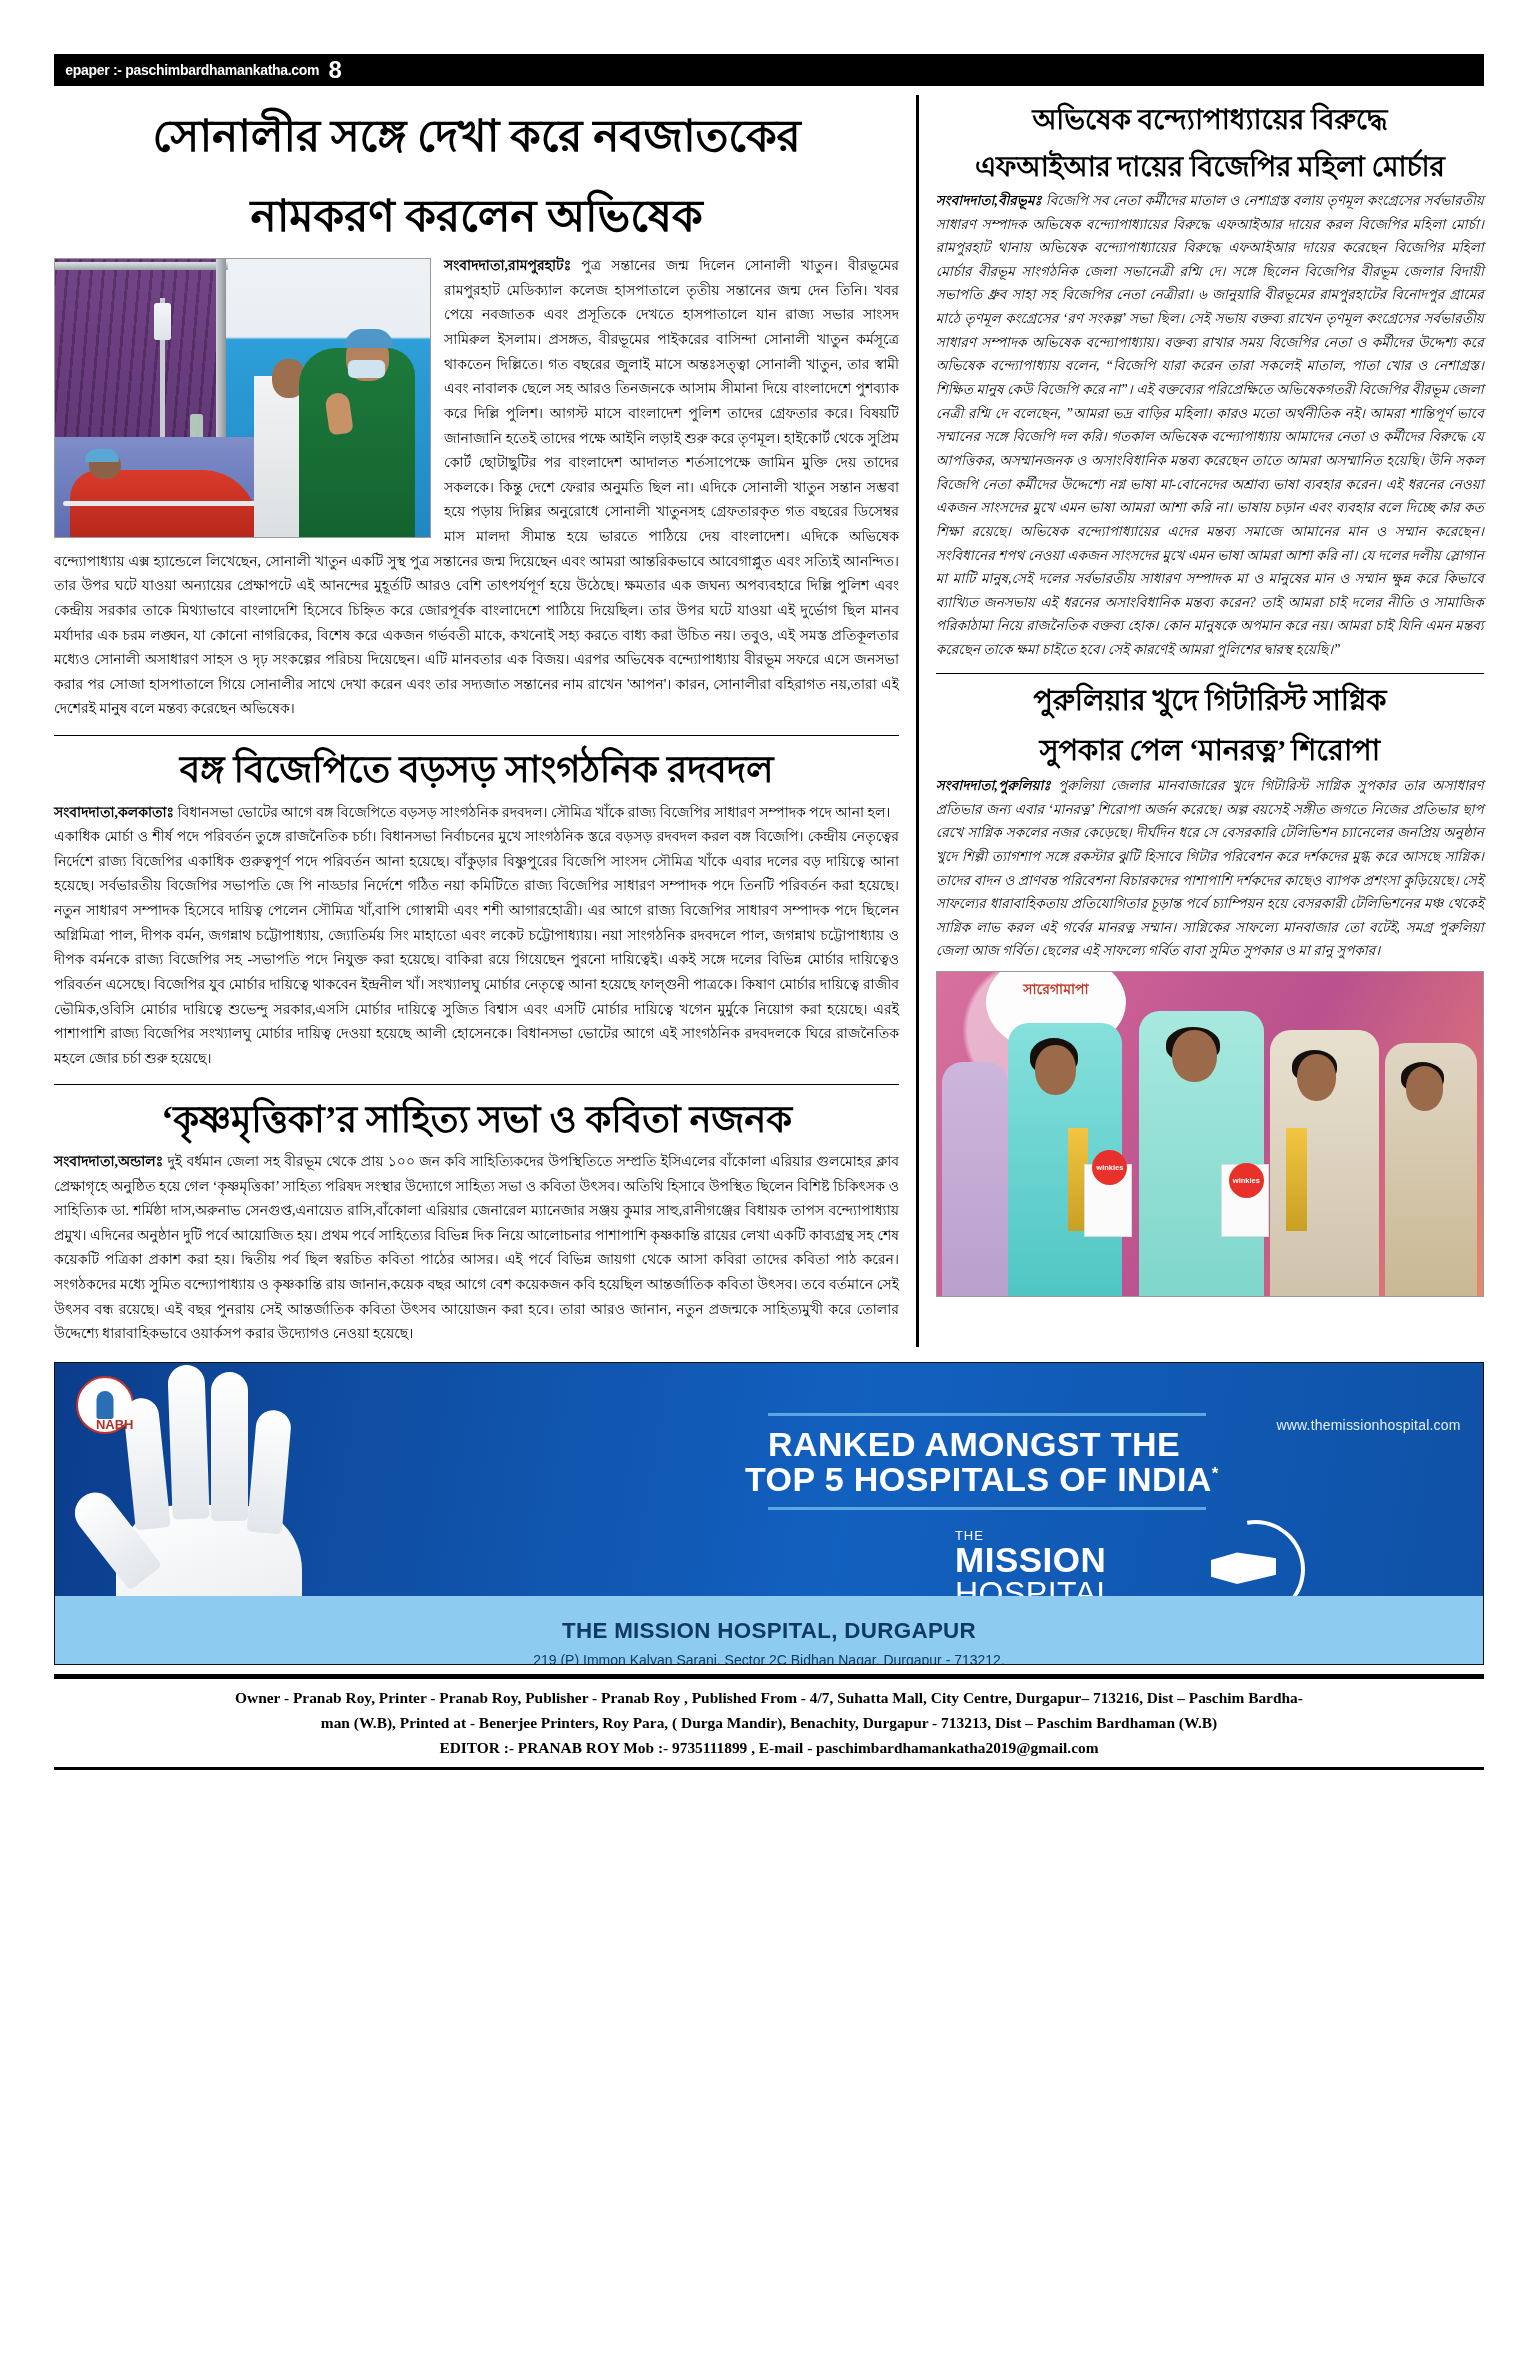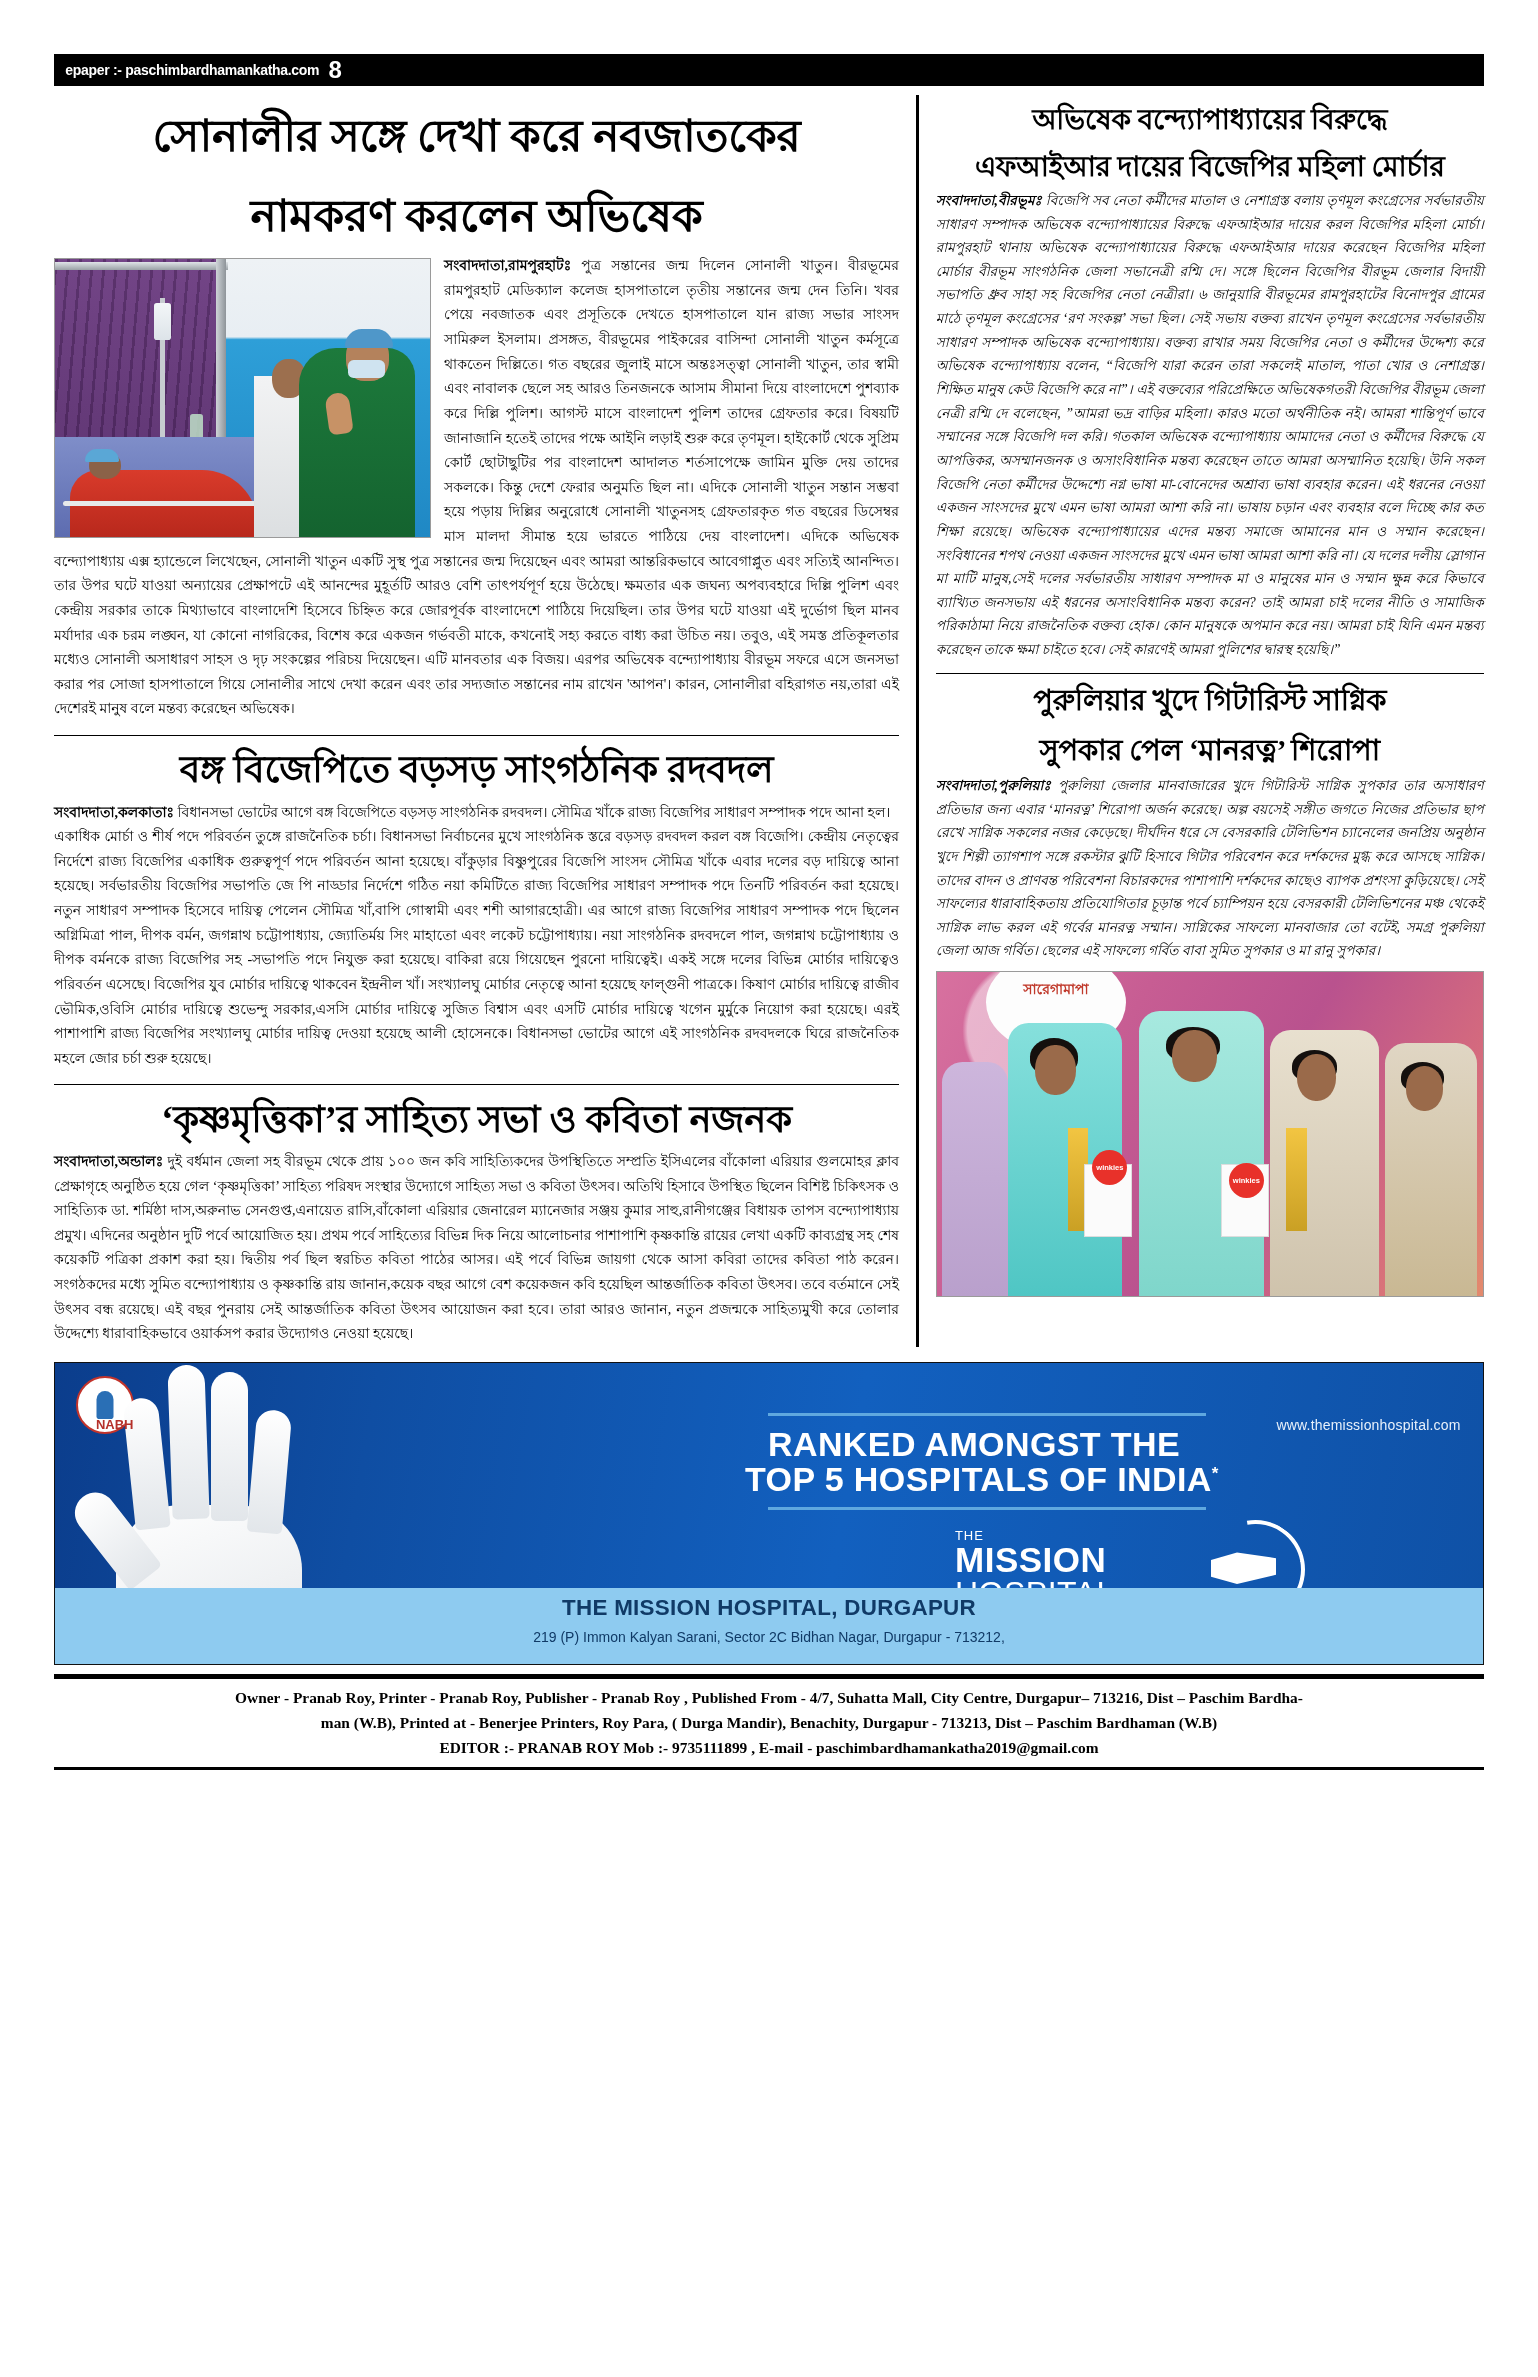--- a/index.html
+++ b/index.html
@@ -339,23 +339,23 @@
     background:#fff; color:#0f4ea3;
     display:flex; align-items:center; justify-content:center;
     font-size:16px;
   }
   .ad-phone-num { font-size:32px; letter-spacing:1.1px; }
   .ad-foot-note {
     position:absolute; right:20.5px; bottom:43px;
     color:#dbe7f5; font-size:11.7px;
   }
   .ad-strip {
-    position:absolute; left:0; right:0; bottom:0; height:76px;
+    position:absolute; left:0; right:0; bottom:0; height:68px;
     background:#8ecbf0; color:#103a66;
-    text-align:center; padding-top:7px;
+    text-align:center; padding-top:22px;
   }
   .ad-strip .l1 { font-size:22.4px; font-weight:bold; letter-spacing:0.3px; }
   .ad-strip .l2 { font-size:14px; margin-top:8px; }
 
   
   .foot-rule { height:4.7px; background:#000; margin-top:9.3px; }
   .foot-rule.thin { height:2.8px; margin-top:0; margin-bottom:5.6px; }
   .footer {
     text-align:center;
     font-family:"Liberation Serif", serif;

